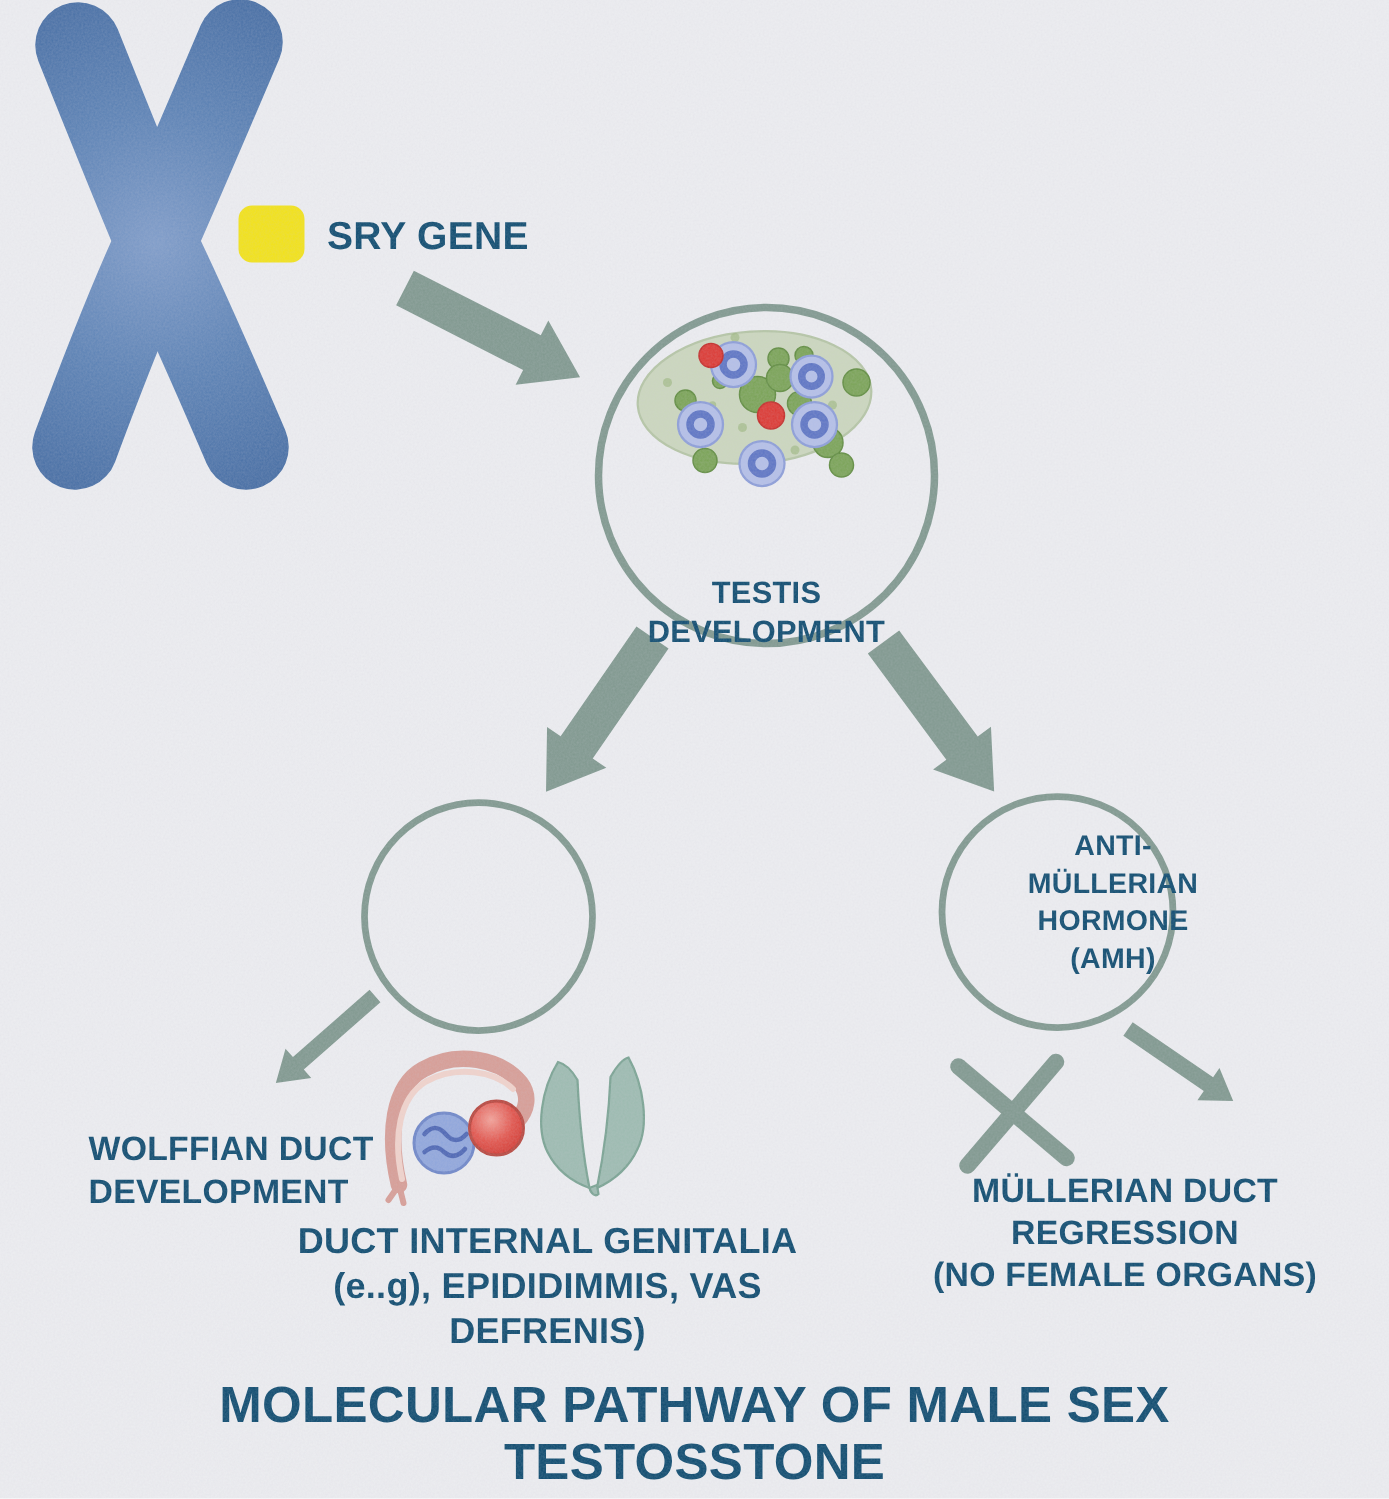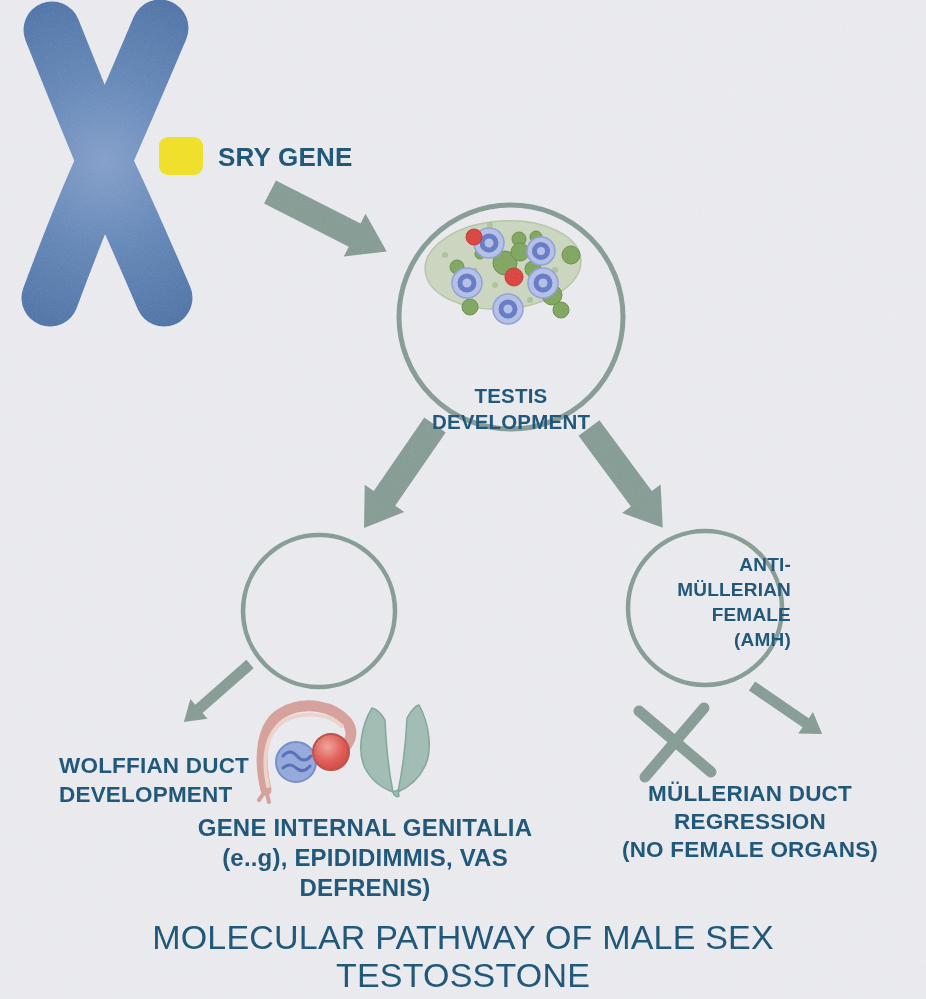--- a/index.html
+++ b/index.html
@@ -134,43 +134,43 @@
   </svg>
 
   <div class="lbl" style="left:218px;top:142px;font-size:26px;">SRY GENE</div>
 
   <div class="lbl center" style="left:401px;top:337px;width:220px;font-size:20.5px;line-height:26px;margin-top:46px;">
     <div>TESTIS</div>
     <div>DEVELOPMENT</div>
   </div>
 
 
-  <div class="lbl center" style="left:631px;top:552px;width:160px;font-size:19px;line-height:25px;text-align:right;">
+  <div class="lbl center" style="left:662px;top:552px;width:160px;font-size:19px;line-height:25px;">
     <div>ANTI-</div>
     <div>MÜLLERIAN</div>
-    <div>FEMALE</div>
+    <div>HORMONE</div>
     <div>(AMH)</div>
   </div>
 
   <div class="lbl" style="left:59px;top:751px;font-size:22.5px;line-height:29px;">
     <div>WOLFFIAN DUCT</div>
     <div>DEVELOPMENT</div>
   </div>
 
   <div class="lbl center" style="left:170px;top:813px;width:390px;font-size:24px;line-height:30px;">
-    <div>GENE INTERNAL GENITALIA</div>
+    <div>DUCT INTERNAL GENITALIA</div>
     <div>(e..g), EPIDIDIMMIS, VAS DEFRENIS)</div>
   </div>
 
   <div class="lbl center" style="left:570px;top:780px;width:360px;font-size:22.5px;line-height:28px;">
     <div>MÜLLERIAN DUCT REGRESSION</div>
     <div>(NO FEMALE ORGANS)</div>
   </div>
 
-  <div class="lbl center" style="left:100px;top:918px;width:726px;font-size:34px;line-height:38px;font-weight:400;">
+  <div class="lbl center" style="left:100px;top:918px;width:726px;font-size:34px;line-height:38px;font-weight:700;">
     <div>MOLECULAR PATHWAY OF MALE SEX</div>
     <div>TESTOSSTONE</div>
   </div>
 
   <svg class="noise" width="926" height="999" viewBox="0 0 926 999">
     <rect width="926" height="999" filter="url(#grain)" opacity="0.5"></rect>
   </svg>
 </div>
 
 </body></html>

